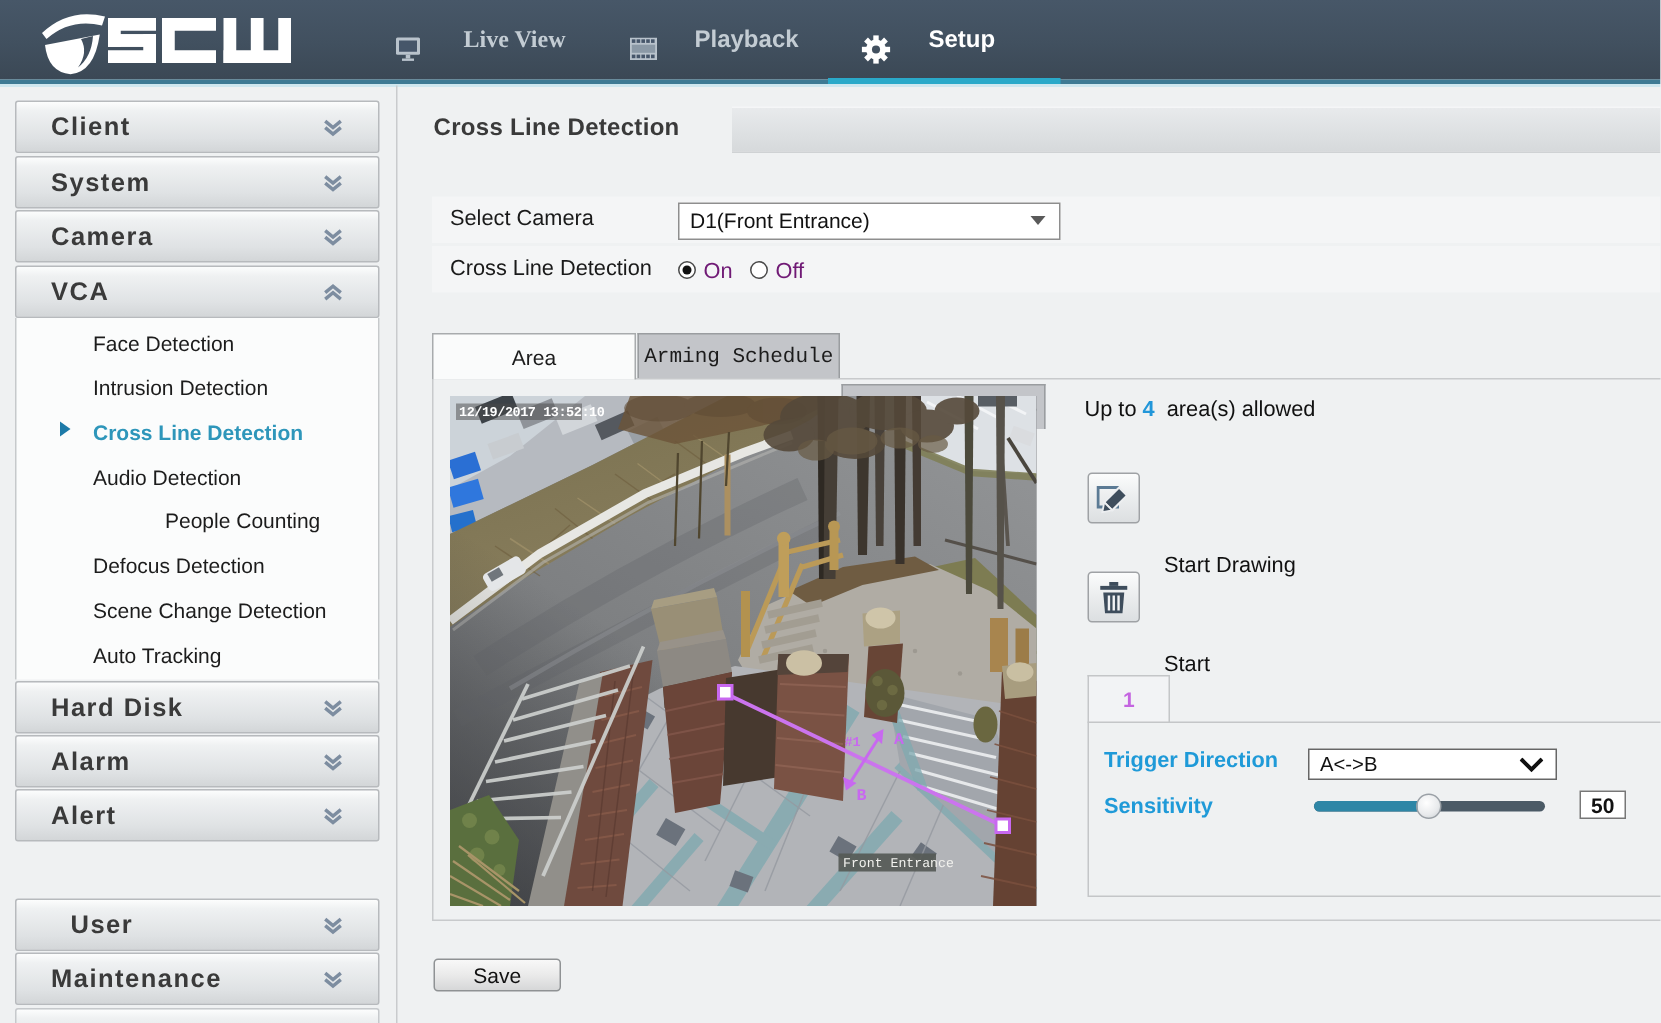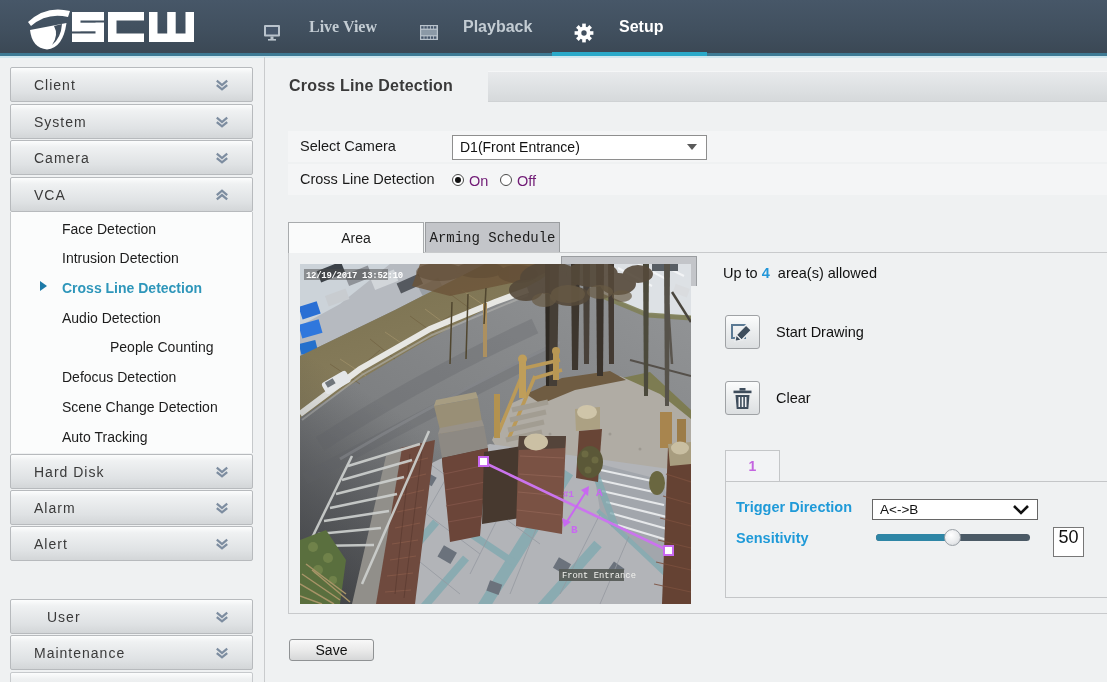--- a/index.html
+++ b/index.html
@@ -9,21 +9,21 @@
 
 
 #topbar { left:0; top:0; width:1107px; height:53px; background:linear-gradient(180deg,#475768 0%,#41505f 55%,#3b4855 100%); }
 #accent1 { left:0; top:53px; width:1107px; height:3px; background:#3e7a94; }
 #accent1b { left:552px; top:52px; width:155px; height:4px; background:#2aa9c9; }
 #accent2 { left:0; top:56px; width:1107px; height:2px; background:#cfe7ef; }
 .navitem { top:0; height:53px; color:#c3ccd3; font-size:16px; font-weight:bold; line-height:53px; }
 .navitem.active { color:#ffffff; }
 
 
-.sbhead { left:10px; width:243px; height:35px; background:linear-gradient(180deg,#fcfdfd 0%,#eff1f2 18%,#dfe2e4 72%,#d3d6d8 100%); border:1px solid #b7babd; border-radius:2px; font-size:14px; font-weight:normal; color:#3a3a3a; letter-spacing:1px; line-height:34px; padding-left:23px; }
+.sbhead { left:10px; width:243px; height:35px; background:linear-gradient(180deg,#fcfdfd 0%,#eff1f2 18%,#dfe2e4 72%,#d3d6d8 100%); border:1px solid #b7babd; border-radius:2px; font-size:17px; font-weight:bold; color:#3a3a3a; letter-spacing:1px; line-height:34px; padding-left:23px; }
 .sbchev { position:absolute; right:23px; top:11px; }
 #sublist { left:10px; top:212px; width:243px; height:241px; background:#fbfcfc; border-left:1px solid #c6c9cb; border-right:1px solid #c6c9cb; }
 .subitem { position:absolute; left:62px; font-size:14px; color:#1c1c1c; }
 .subitem.sel { color:#2e96ba; font-weight:bold; }
 #selarrow { left:40px; top:281px; width:0; height:0; border-left:7px solid #1d7aa8; border-top:5px solid transparent; border-bottom:5px solid transparent; }
 
 
 #vdivider { left:264px; top:57px; width:1px; height:625px; background:#c9cbcd; }
 #titlestrip { left:488px; top:71px; width:619px; height:31px; background:linear-gradient(180deg,#e8eaec 0%,#dde0e2 60%,#d6d9db 100%); border-top:1px solid #f5f6f7; border-bottom:1px solid #cfd2d4; }
 #titletab { left:288px; top:71px; width:200px; height:32px; }
@@ -37,30 +37,30 @@
 .radio.on::after { content:""; position:absolute; left:2px; top:2px; width:6px; height:6px; background:#111; border-radius:50%; }
 .radlab { position:absolute; font-size:14.5px; color:#701a75; }
 
 .tab { top:222px; height:31px; font-size:14px; color:#1c1c1c; text-align:center; line-height:30px; }
 .tab.inactive { background:#c3c5c9; border:1px solid #9a9da0; border-bottom:none; height:30px;font-family:Liberation Mono, monospace; }
 .tab.active { background:#fafbfb; border:1px solid #a8abad; border-bottom:none; z-index:3; }
 #areapanel { left:288px; top:252px; width:840px; height:362px; border:1px solid #c8cacc; border-right:none; }
 
 #upto { left:723px; top:265px; font-size:14.5px; color:#111; }
 .sqbtn { width:35px; height:34px; background:linear-gradient(180deg,#fbfcfc 0%,#eceeef 45%,#dcdfe1 100%); border:1px solid #9fa2a5; border-radius:3px; }
-.btnlab { position:absolute; font-size:14.5px; color:#111; }
+.btnlab { position:absolute; font-size:14.5px; color:#111;margin-top:45px; }
 
 #onetab { left:725px; top:450px; width:55px; height:32px; background:#f2f3f5; border:1px solid #c4c6c8; border-bottom:none; font-size:14px; font-weight:bold; color:#c464e0; text-align:center; line-height:31px; }
 #onepanel { left:725px; top:481px; width:402px; height:117px; border:1px solid #c4c6c8; }
 .bluelab { position:absolute; font-size:14.5px; font-weight:bold; color:#1f9ad8; }
 #trigdd { left:872px; top:499px; width:166px; height:21px; background:#fff; border:1px solid #666; font-size:13.5px; color:#111; line-height:19px; padding-left:7px; }
 #slider { left:876px; top:534px; width:154px; height:7px; background:#4b5a66; border-radius:4px; }
 #sliderfill { left:876px; top:534px; width:77px; height:7px; background:#2e86a6; border-radius:4px; }
 #sliderknob { left:944px; top:529px; width:17px; height:17px; border-radius:50%; background:radial-gradient(circle at 40% 35%,#ffffff 0%,#e8eaec 60%,#c8ccd0 100%); border:1px solid #9aa0a6; }
-#sensval { left:1053px; top:527px; width:31px; height:30px; background:#fff; border:1px solid #777; font-size:18px; color:#111; text-align:center; line-height:18px; }
+#sensval { left:1053px; top:527px; width:31px; height:19px; background:#fff; border:1px solid #777; font-size:14px; color:#111; text-align:center; line-height:18px;font-weight:bold; }
 #savebtn { left:289px; top:639px; width:85px; height:22px; background:linear-gradient(180deg,#f8f8f8 0%,#eaeaea 50%,#d6d7d8 100%); border:1px solid #8f9294; border-radius:3px; font-size:14px; color:#111; text-align:center; line-height:20px; }
 </style>
 </head>
 <body>
 <div id="page">
 
   <div id="topbar" class="abs"></div>
   <div id="accent1" class="abs"></div>
   <div id="accent1b" class="abs"></div>
   <div id="accent2" class="abs"></div>
@@ -517,21 +517,21 @@
         <rect x="6.5" y="0" width="6" height="2.6"></rect>
         <rect x="0.5" y="2.6" width="18" height="2.6"></rect>
         <path d="M2.5 7 h14 l-1.2 14 h-11.6 Z"></path>
       </g>
     <g stroke="#f2f3f5" stroke-width="1.6">
         <line x1="6.3" y1="9" x2="6.3" y2="19"></line>
         <line x1="9.5" y1="9" x2="9.5" y2="19"></line>
         <line x1="12.7" y1="9" x2="12.7" y2="19"></line>
       </g>
   </svg>
-  <div class="abs btnlab" style="left:776px;top:390px;">Clear</div>
+  <div class="abs btnlab" style="left:776px;top:390px;">Start</div>
 
   <div id="onetab" class="abs">1</div>
   <div id="onepanel" class="abs"></div>
   <div class="abs bluelab" style="left:736px;top:499px;">Trigger Direction</div>
   <div class="abs bluelab" style="left:736px;top:530px;">Sensitivity</div>
   <div id="trigdd" class="abs">A&lt;-&gt;B<svg width="16" height="10" viewBox="0 0 16 10" style="position:absolute;right:8px;top:5px;">
         <path d="M1 1 L8 8 L15 1" fill="none" stroke="#111" stroke-width="2.6"></path>
       </svg></div>
   <div id="slider" class="abs"></div>
   <div id="sliderfill" class="abs"></div>

